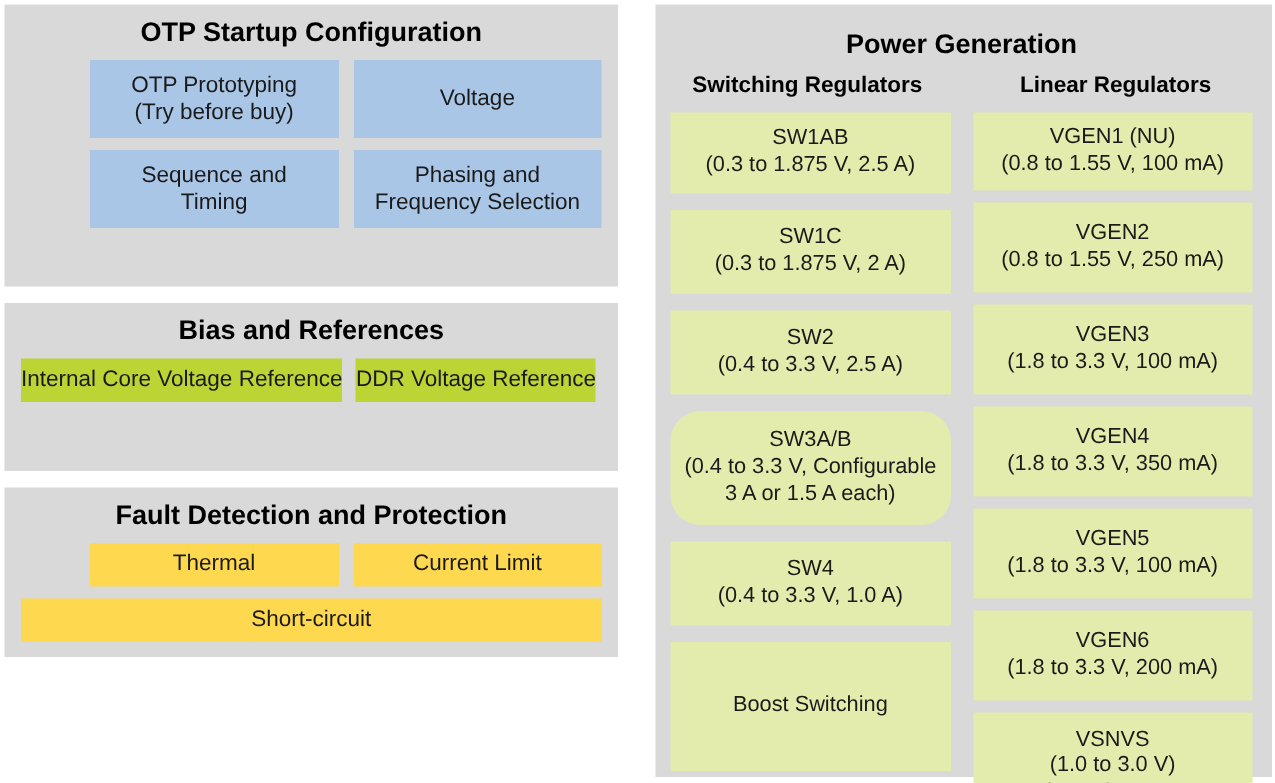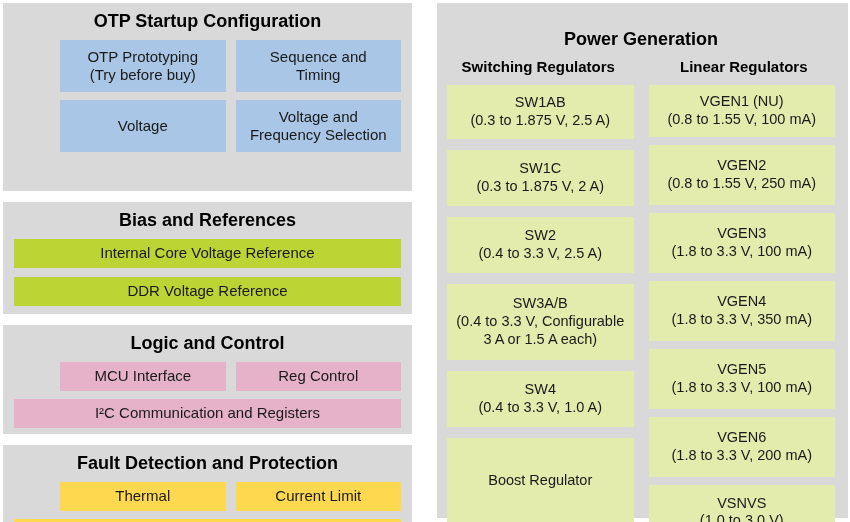--- a/index.html
+++ b/index.html
@@ -28,85 +28,77 @@
     column-gap:10px; row-gap:8px;padding-left:46px;
   }
   .cell {
     display:flex; align-items:center; justify-content:center;
     text-align:center; font-size:15px; line-height:1.22;
     white-space:pre-line; color:#1a1a1a;
   }
   .h52 { height:52px; }
   .h29 { height:29px; }
   .wide { margin-top:8px; }
-  .stack { display:flex; flex-direction:column; gap:9px;justify-content:space-between; }
+  .stack { display:flex; flex-direction:row; gap:9px; }
   .blue   { background:#aac6e6; }
   .green  { background:#bcd434; }
   .pink   { background:#e6b2c9; }
   .yellow { background:#fed84e; }
 
   
   .right {
     position:absolute; left:437px; top:3px; width:411px; height:515px;
     padding:5px 13px 0 10px;
   }
   .pg-title {
     text-align:center; font-weight:bold; font-size:18px;
-    line-height:23px; margin-top:20px;
+    line-height:23px; margin-top:10px;
   }
   .col-headers { display:flex; gap:23px; margin-top:6px; }
   .col-header { flex:1; text-align:center; font-weight:bold; font-size:15px; line-height:19px; }
   .cols { display:flex; gap:15px; margin-top:9px; }
   .col { flex:1; display:flex; flex-direction:column; }
   .sw-col  { gap:11px; }
   .lin-col { gap:8px; }
   .rbox {
     background:#e4ecad;
     display:flex; flex-direction:column; align-items:center; justify-content:center;
     text-align:center; font-size:14.5px; line-height:1.22;
     color:#1a1a1a; padding:2px 4px;
   }
   .rbox span { display:block; white-space:pre-line; }
-  .rh54 { height:54px; } .rh56 { height:56px; } .rh76 { height:76px; } .rh86 { height:86px; }
+  .rh54 { height:54px; } .rh56 { height:56px; } .rh76 { height:76px;border-radius:20px; } .rh86 { height:86px; }
   .rh52 { height:52px;text-align:right; } .rh50 { height:60px; } .rh90 { height:90px; }
 </style>
 </head>
 <body>
 
 <div class="left">
 
   <div class="panel sec" style="height:188px">
     <div class="sec-title">OTP Startup Configuration</div>
     <div class="grid2">
       <div class="cell blue h52">OTP Prototyping
 (Try before buy)</div>
+      <div class="cell blue h52">Voltage</div>
       <div class="cell blue h52">Sequence and
 Timing</div>
-      <div class="cell blue h52">Voltage</div>
-      <div class="cell blue h52">Voltage and
+      <div class="cell blue h52">Phasing and
 Frequency Selection</div>
     </div>
   </div>
 
   <div class="panel sec" style="height:112px">
     <div class="sec-title">Bias and References</div>
     <div class="stack">
       <div class="cell green h29">Internal Core Voltage Reference</div>
       <div class="cell green h29">DDR Voltage Reference</div>
     </div>
   </div>
 
-  <div class="panel sec" style="height:109px">
-    <div class="sec-title">Logic and Control</div>
-    <div class="grid2">
-      <div class="cell pink h29">MCU Interface</div>
-      <div class="cell pink h29">Reg Control</div>
-    </div>
-    <div class="cell pink h29 wide">I²C Communication and Registers</div>
-  </div>
 
   <div class="panel sec" style="height:113px">
     <div class="sec-title">Fault Detection and Protection</div>
     <div class="grid2">
       <div class="cell yellow h29">Thermal</div>
       <div class="cell yellow h29">Current Limit</div>
     </div>
     <div class="cell yellow h29 wide">Short-circuit</div>
   </div>
 
@@ -138,21 +130,21 @@
       <div class="rbox rh76">
         <span>SW3A/B</span>
         <span>(0.4 to 3.3 V, Configurable
 3 A or 1.5 A each)</span>
       </div>
       <div class="rbox rh56">
         <span>SW4</span>
         <span>(0.4 to 3.3 V, 1.0 A)</span>
       </div>
       <div class="rbox rh86">
-        <span>Boost Regulator</span>
+        <span>Boost Switching</span>
       </div>
     </div>
 
     <div class="col lin-col">
       <div class="rbox rh52">
         <span>VGEN1 (NU)</span>
         <span>(0.8 to 1.55 V, 100 mA)</span>
       </div>
       <div class="rbox rh50">
         <span>VGEN2</span>

